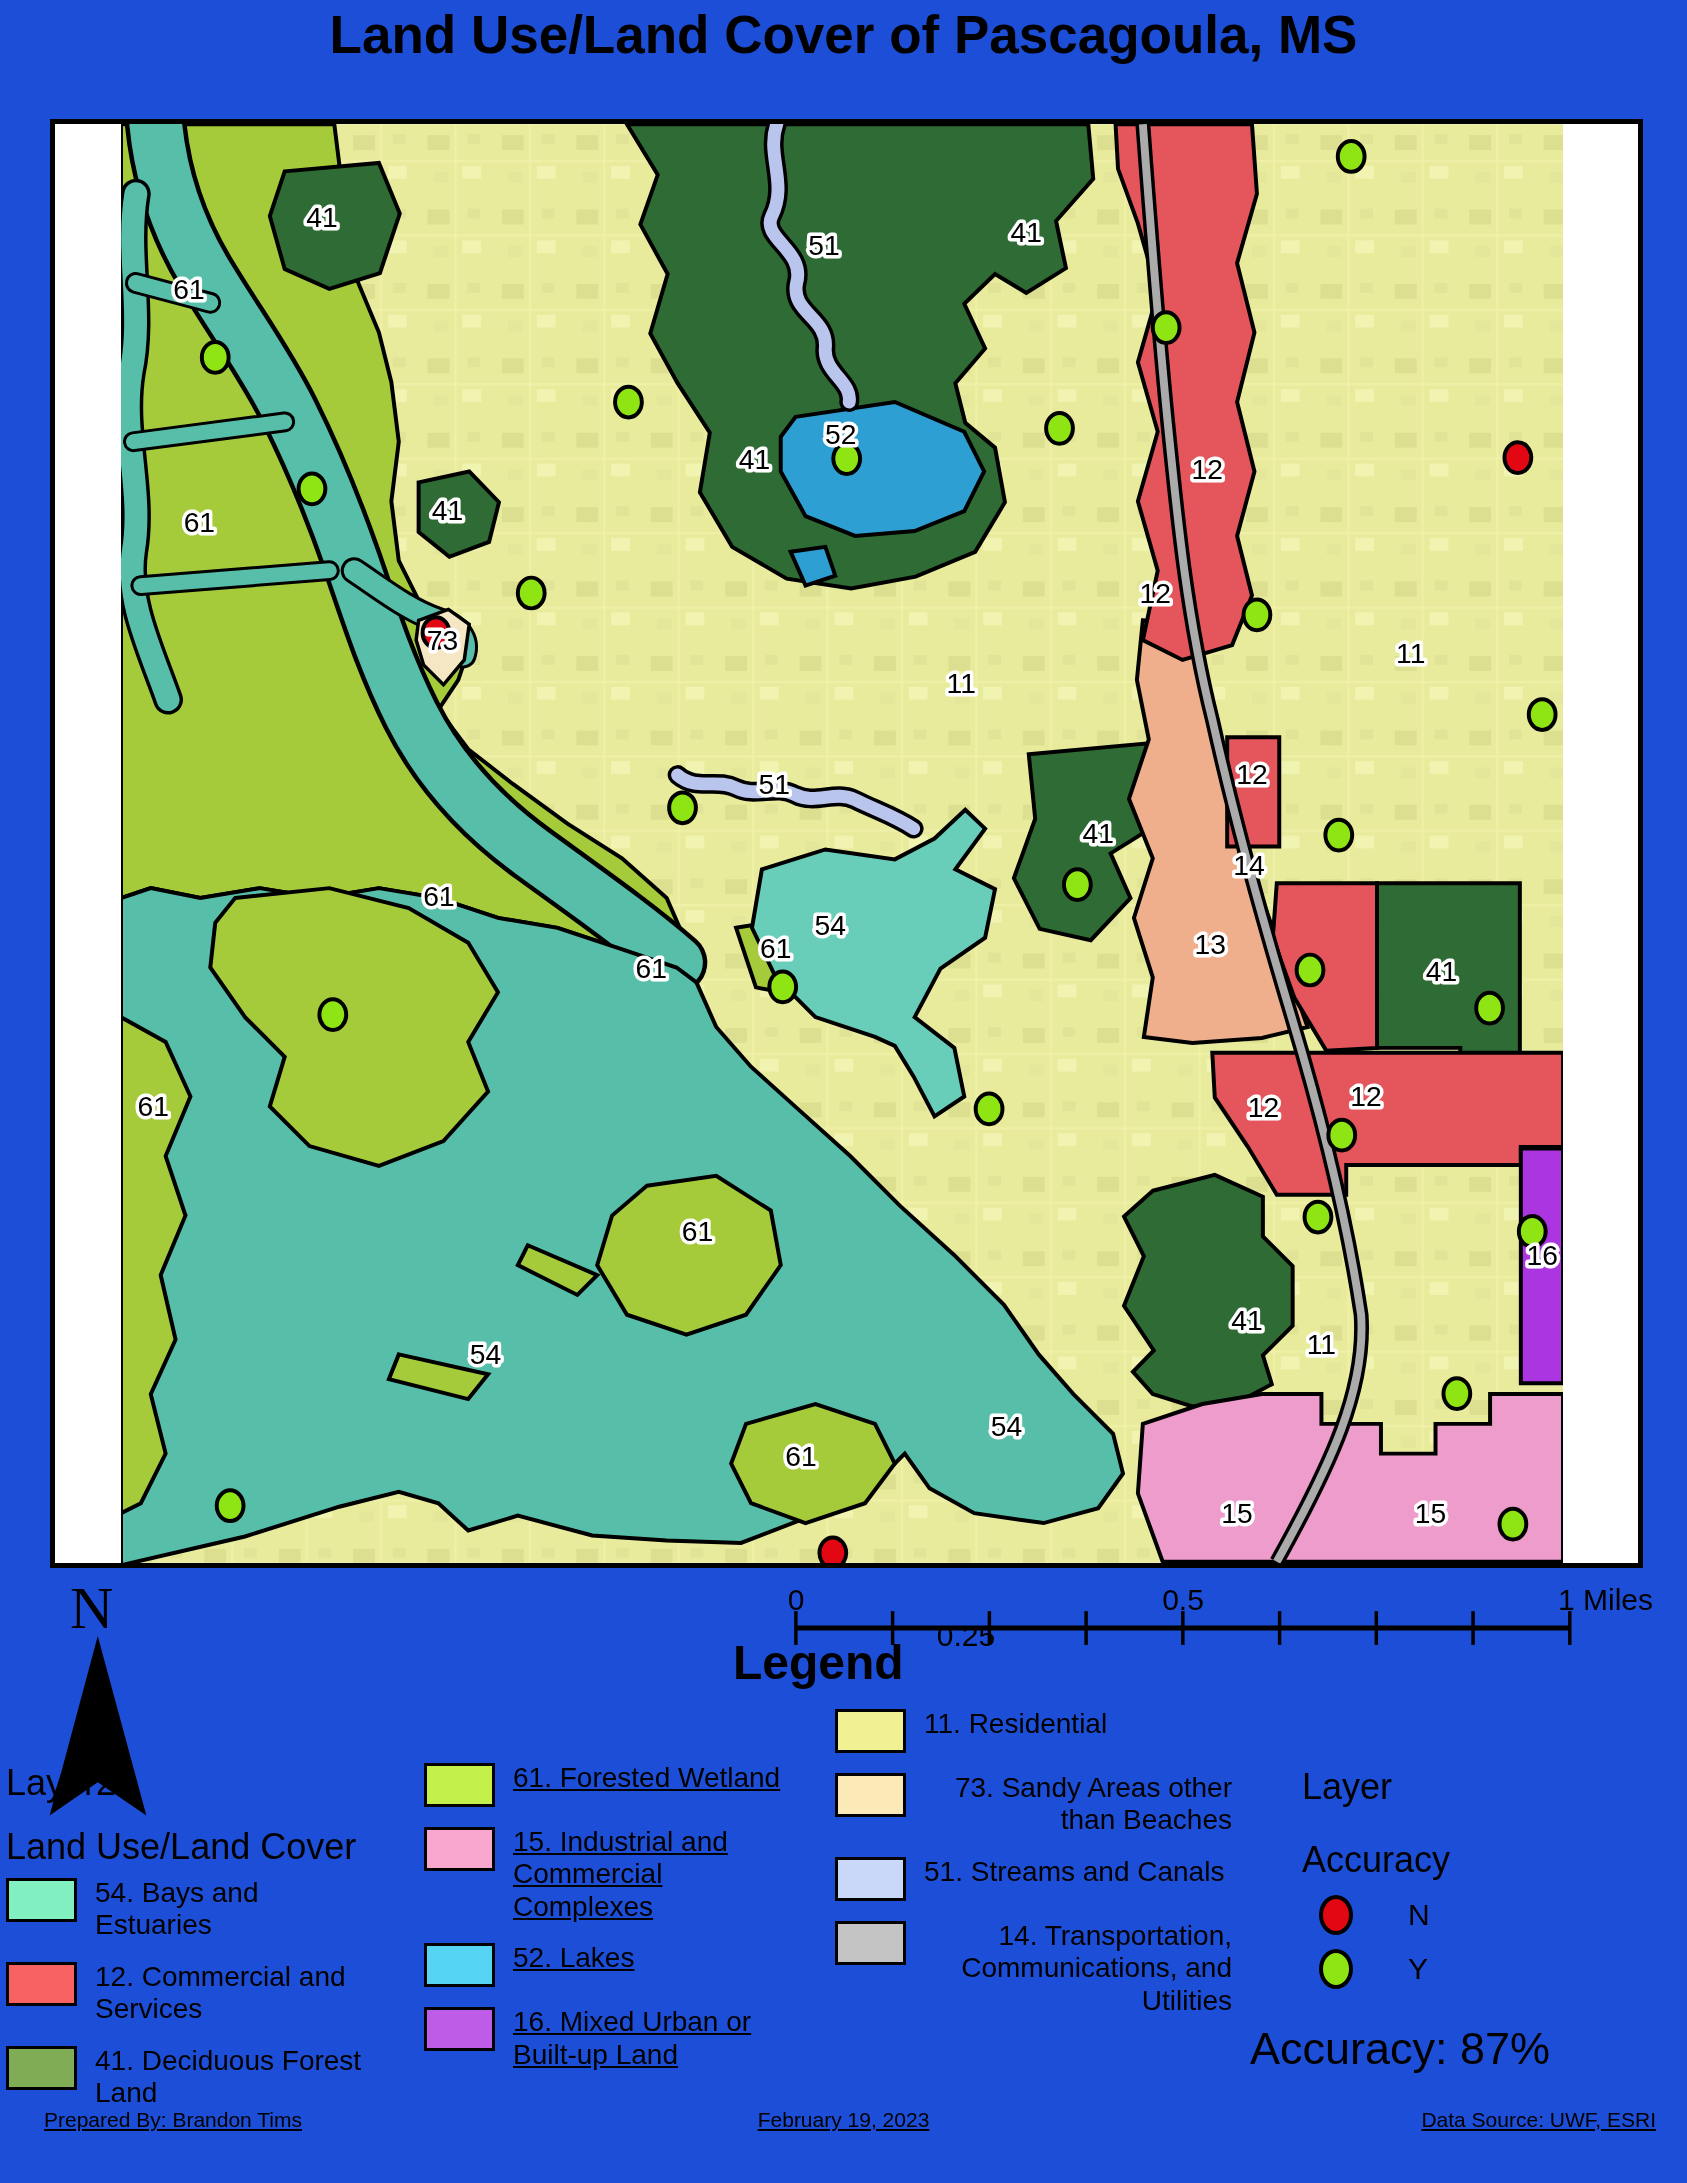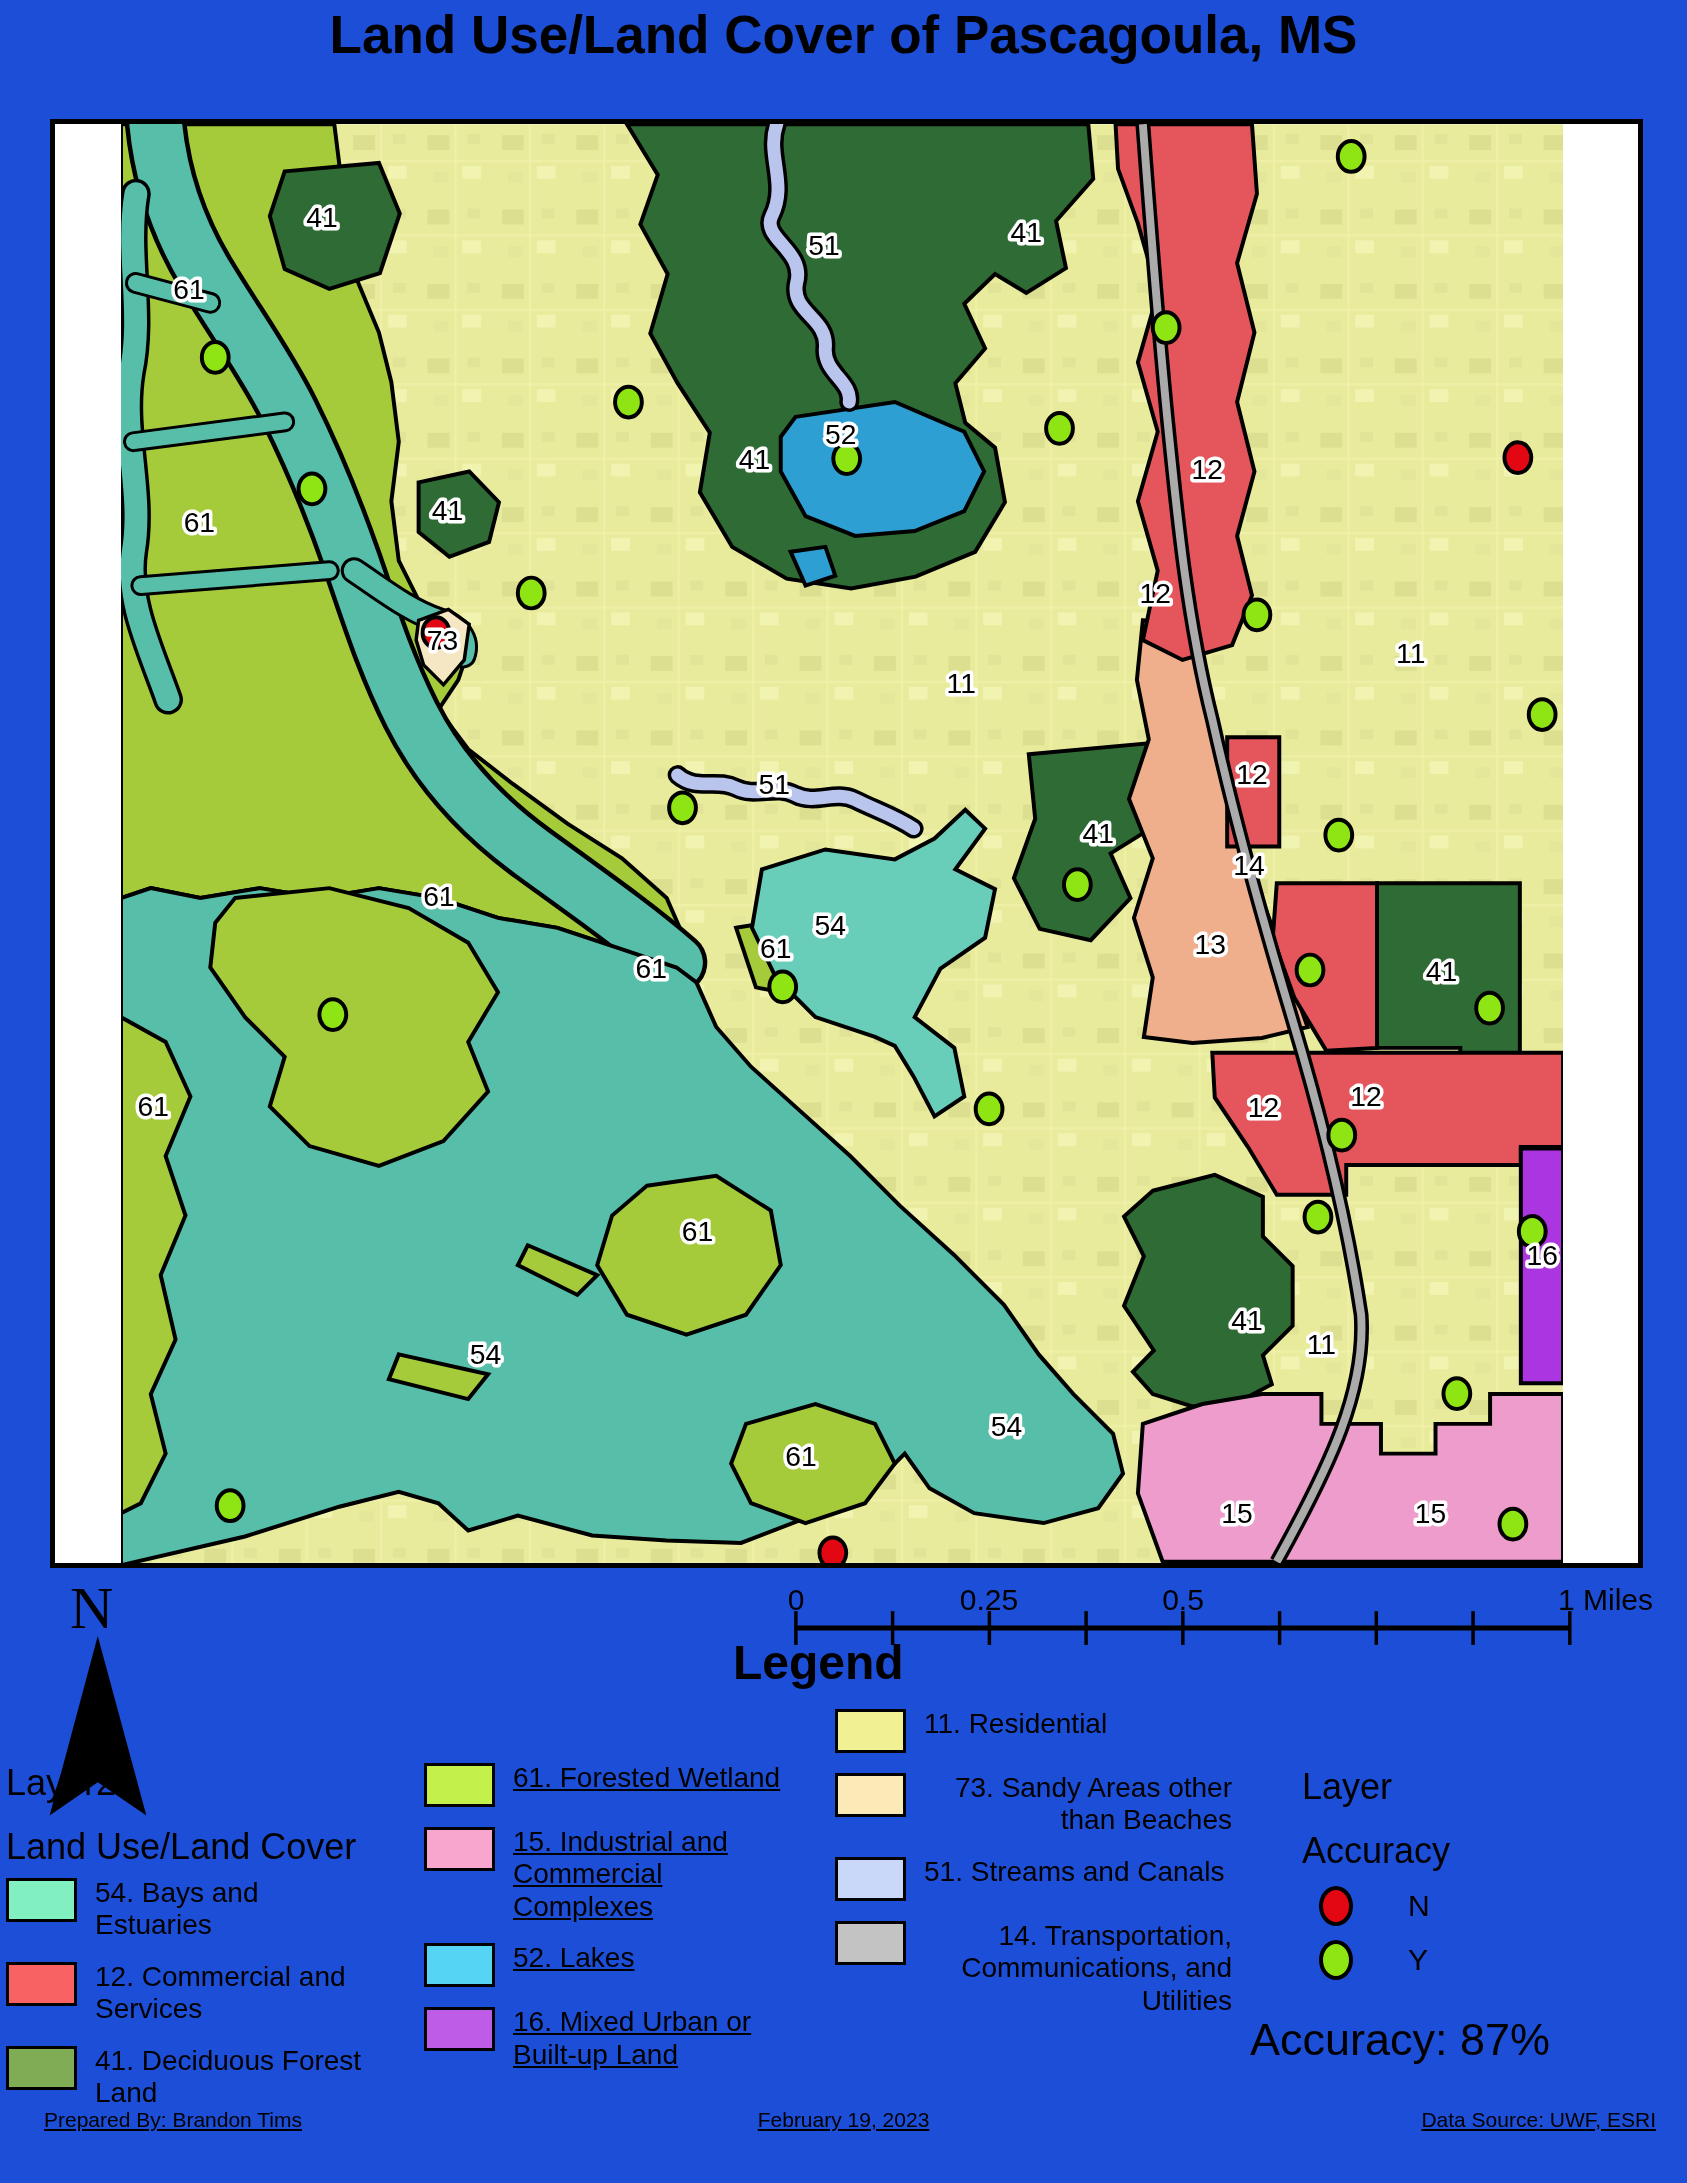--- a/index.html
+++ b/index.html
@@ -204,21 +204,21 @@
     </svg>
   </div>
 
   <div id="north-n">N</div>
   <svg id="north-arrow" viewBox="0 0 205 365" xmlns="http://www.w3.org/2000/svg">
     <polygon points="102,0 200,362 102,295 5,362" fill="#000"></polygon>
   </svg>
 
   <div id="scale-labels">
       <span class="scale-label" style="left: 796px;">0</span>
-      <span class="scale-label" style="left: 989px;">0.25</span>
+      <span class="scale-label" style="left: 966px; margin-top: 36px;">0.25</span>
       <span class="scale-label" style="left: 1183px;">0.5</span>
       <span class="scale-label last" style="left: 1558px;">1 Miles</span>
     </div>
   <svg id="scalebar-svg" viewBox="0 0 1680 110" xmlns="http://www.w3.org/2000/svg">
     <line x1="34" y1="50" x2="1593" y2="50" stroke="#000" stroke-width="10"></line>
     <g stroke="#000" stroke-width="7">
       <line x1="34" y1="16" x2="34" y2="84"></line>
       <line x1="228.9" y1="16" x2="228.9" y2="84"></line>
       <line x1="423.8" y1="16" x2="423.8" y2="84"></line>
       <line x1="618.6" y1="16" x2="618.6" y2="84"></line>
@@ -281,21 +281,21 @@
         <span class="swatch" style="background: rgb(201, 216, 248);"></span>
         <span class="ltext">51. Streams and Canals</span>
       </div>
       <div class="legend-item">
         <span class="swatch" style="background: rgb(195, 195, 195);"></span>
         <span class="ltext">14. Transportation, Communications, and Utilities</span>
       </div>
     </div>
 
   <div id="acc-col" class="lcol">
-    <div class="lhead acc-ind" style="margin-bottom:22px">Layer</div>
+    <div class="lhead acc-ind" style="margin-bottom:31px">Layer</div>
     <div class="lhead acc-ind" style="margin-bottom:14px">Accuracy</div>
     <div id="acc-items">
         <div class="acc-item">
           <span class="acc-dot" style="background: rgb(227, 6, 19);"></span>
           <span class="acc-label">N</span>
         </div>
         <div class="acc-item">
           <span class="acc-dot" style="background: rgb(143, 228, 20);"></span>
           <span class="acc-label">Y</span>
         </div>

